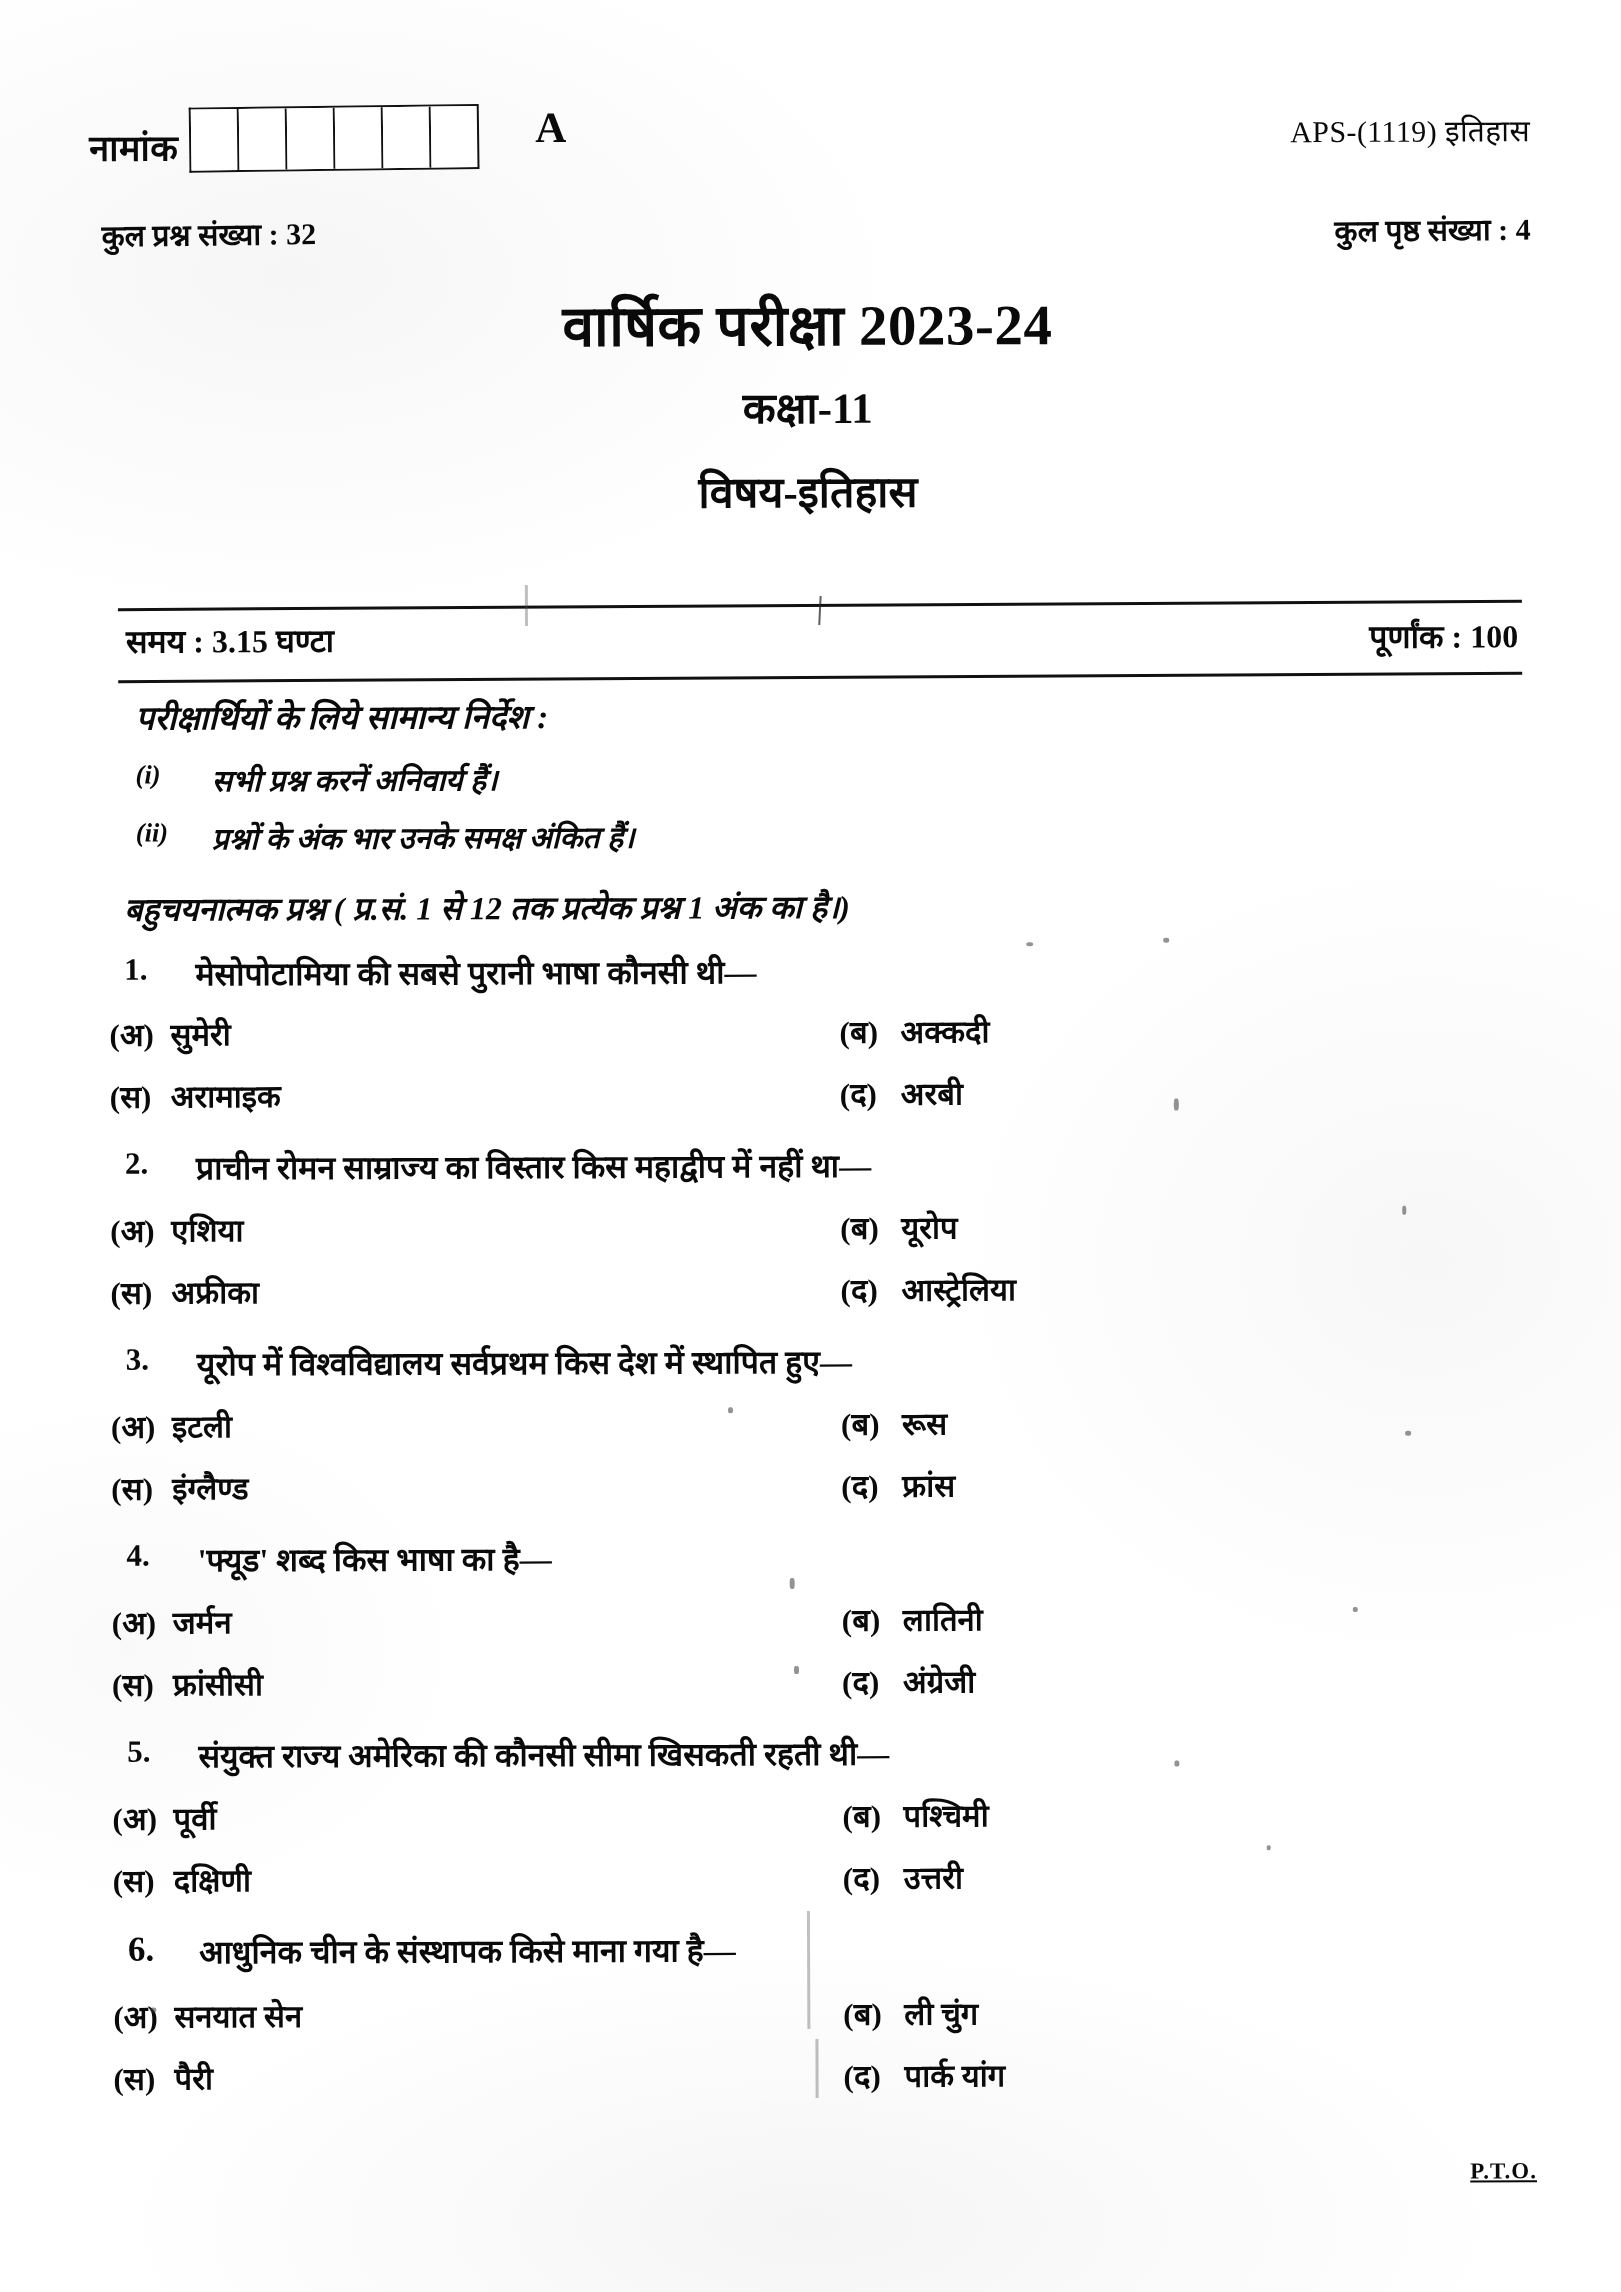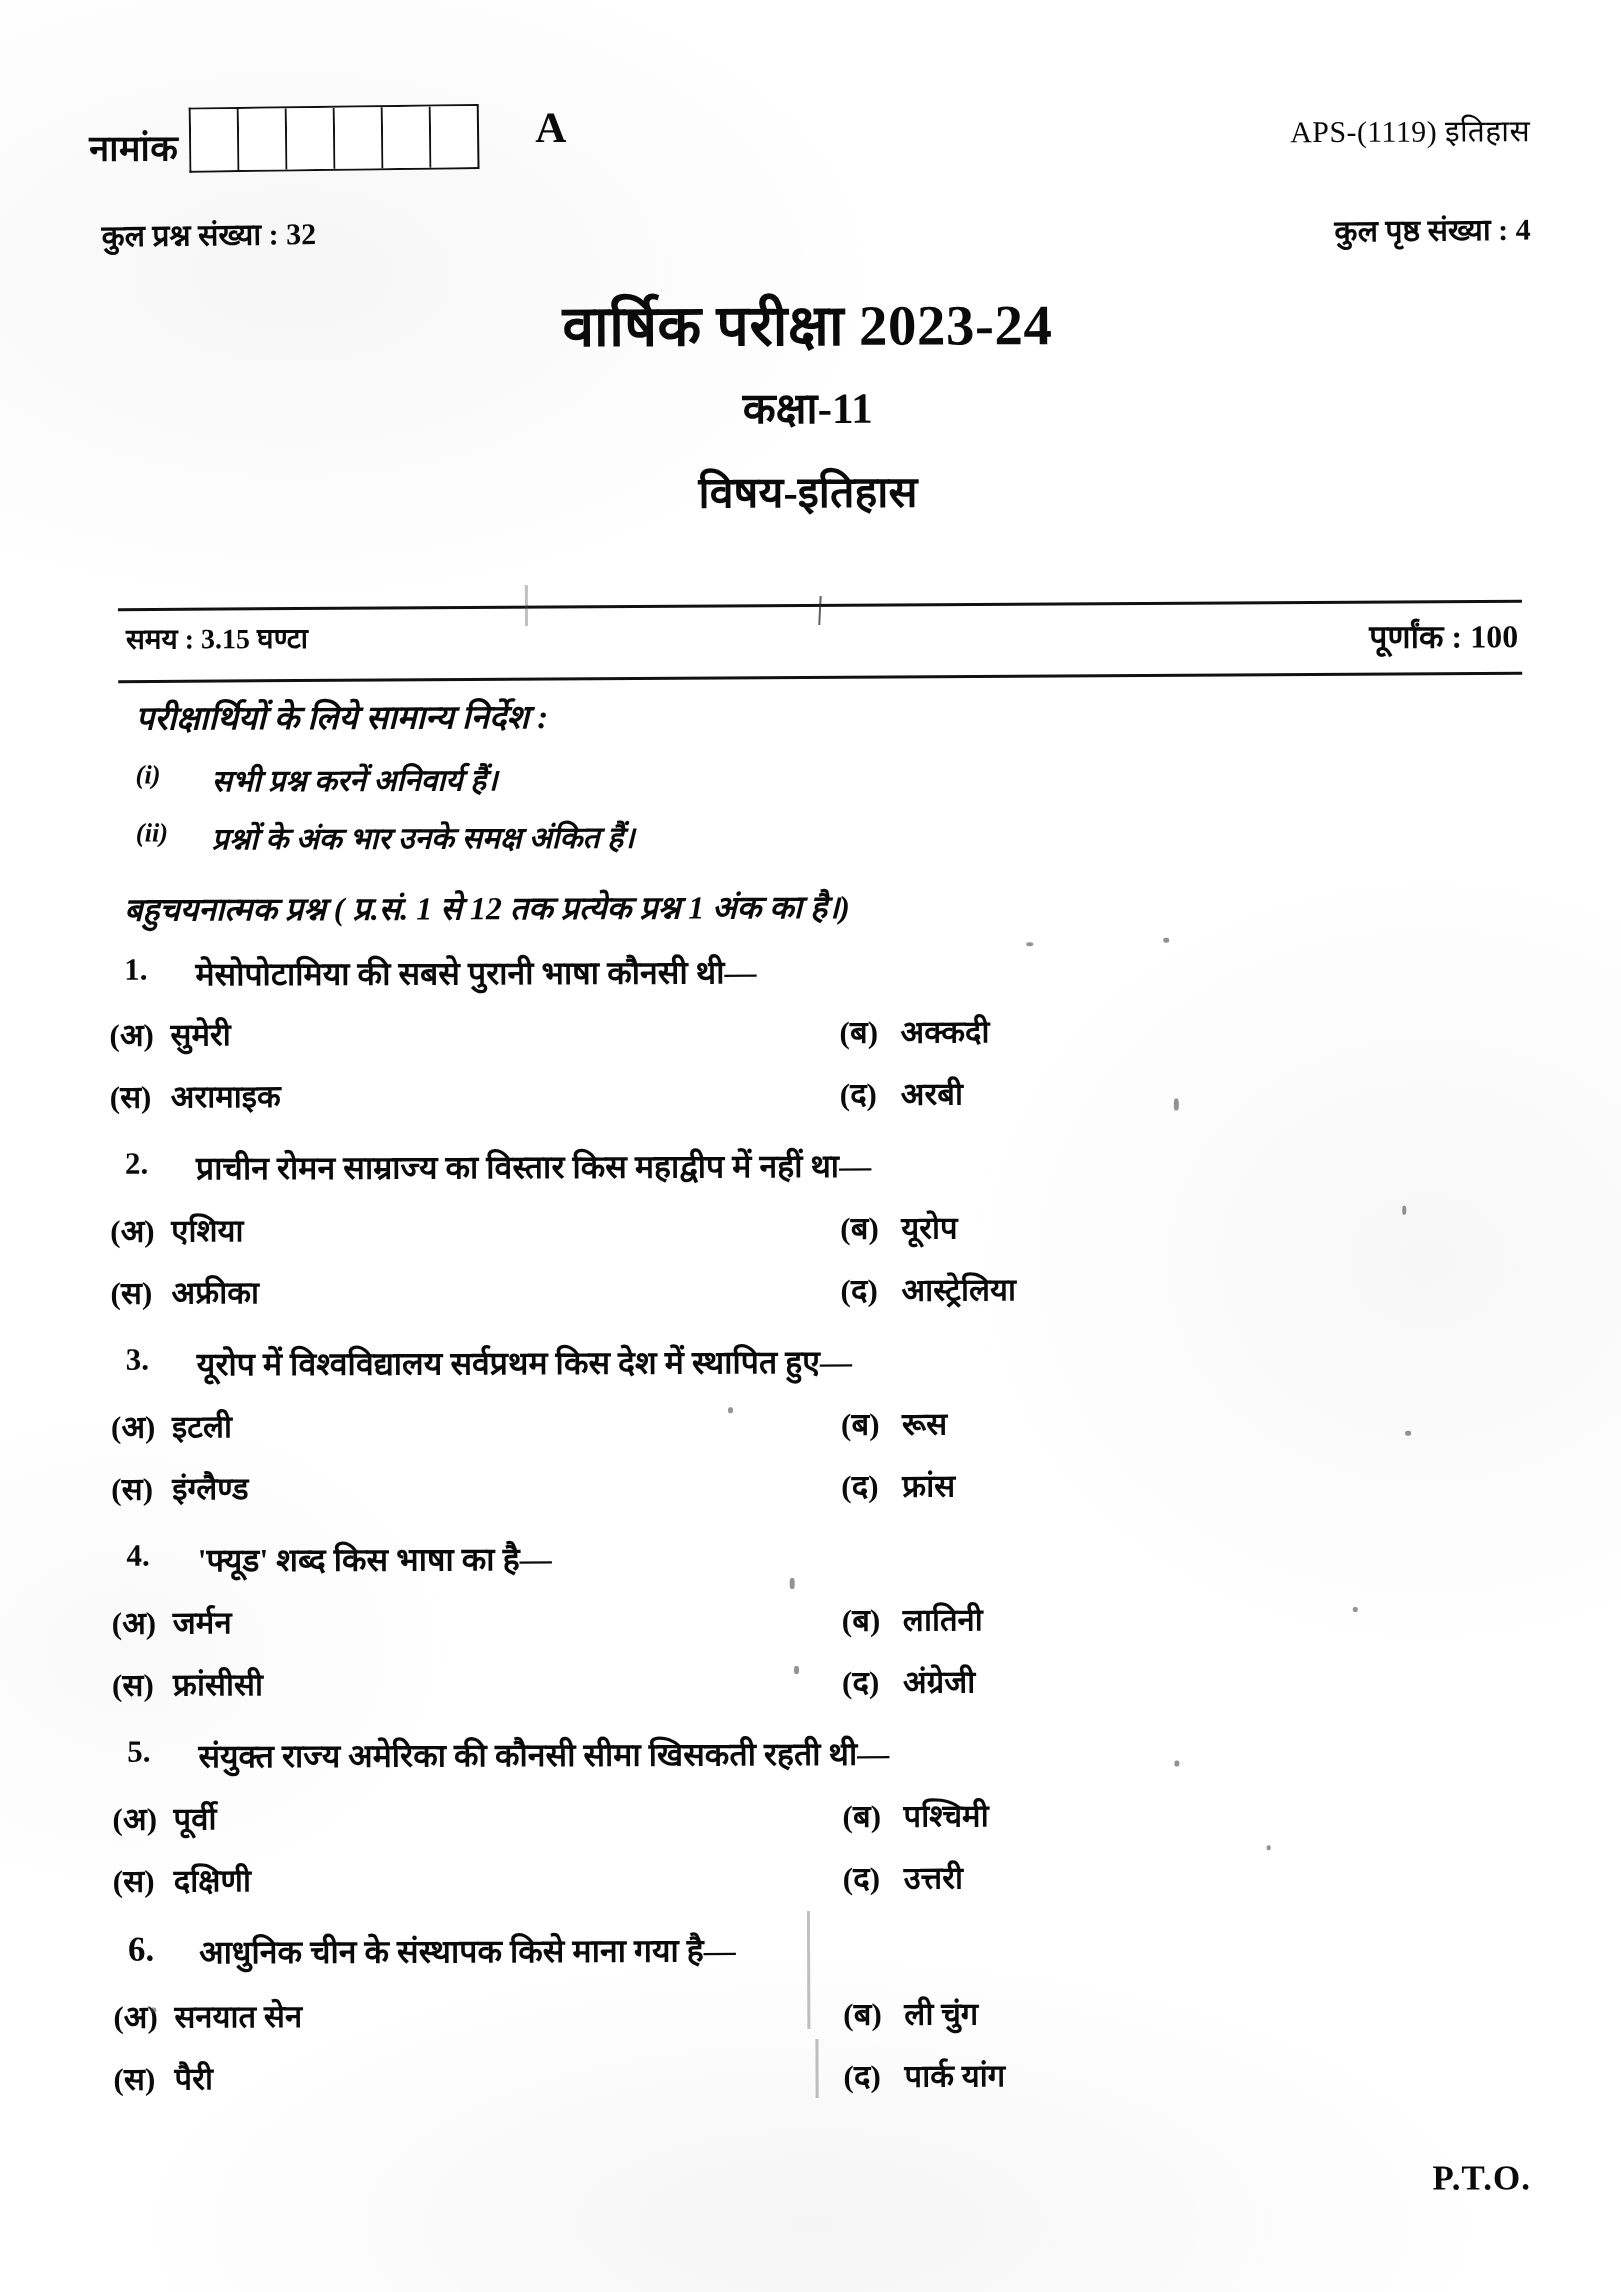--- a/index.html
+++ b/index.html
@@ -138,21 +138,21 @@
   .rule.bottom { top: 676px; transform: rotate(-0.12deg); }
   .time-marks {
     position: absolute;
     left: 120px; top: 614px;
     width: 1404px;
     height: 59px;
   }
   .time {
     position: absolute;
     left: 7.8px; top: 2px;
-    font-size: 28px;
+    font-size: 32px;
     font-weight: 700;
   }
   .marks {
     position: absolute;
     right: 3.9px; top: 2px;
     font-size: 32px;
     font-weight: 700;
   }
   .band-tick {
     position: absolute;
@@ -233,24 +233,25 @@
     font-size: 31px;
     font-weight: 700;
     white-space: nowrap;
   }
   .opt.col-left { left: 39px; }
   .opt.col-right { left: 769px; }
   .opt .mark { display: inline-block; min-width: 61px; }
 
   .pto {
     position: absolute;
-    right: 94px; top: 2161px;
-    font-size: 35px;
+    right: 88px; top: 2161px;
+    font-size: 23px;
     font-weight: 700;
     letter-spacing: 1px;
+    text-decoration: underline;
   }
 
   
   .speck {
     position: absolute;
     background: #3a3a3a;
     opacity: .55;
     border-radius: 40%;
   }
   .streak {

